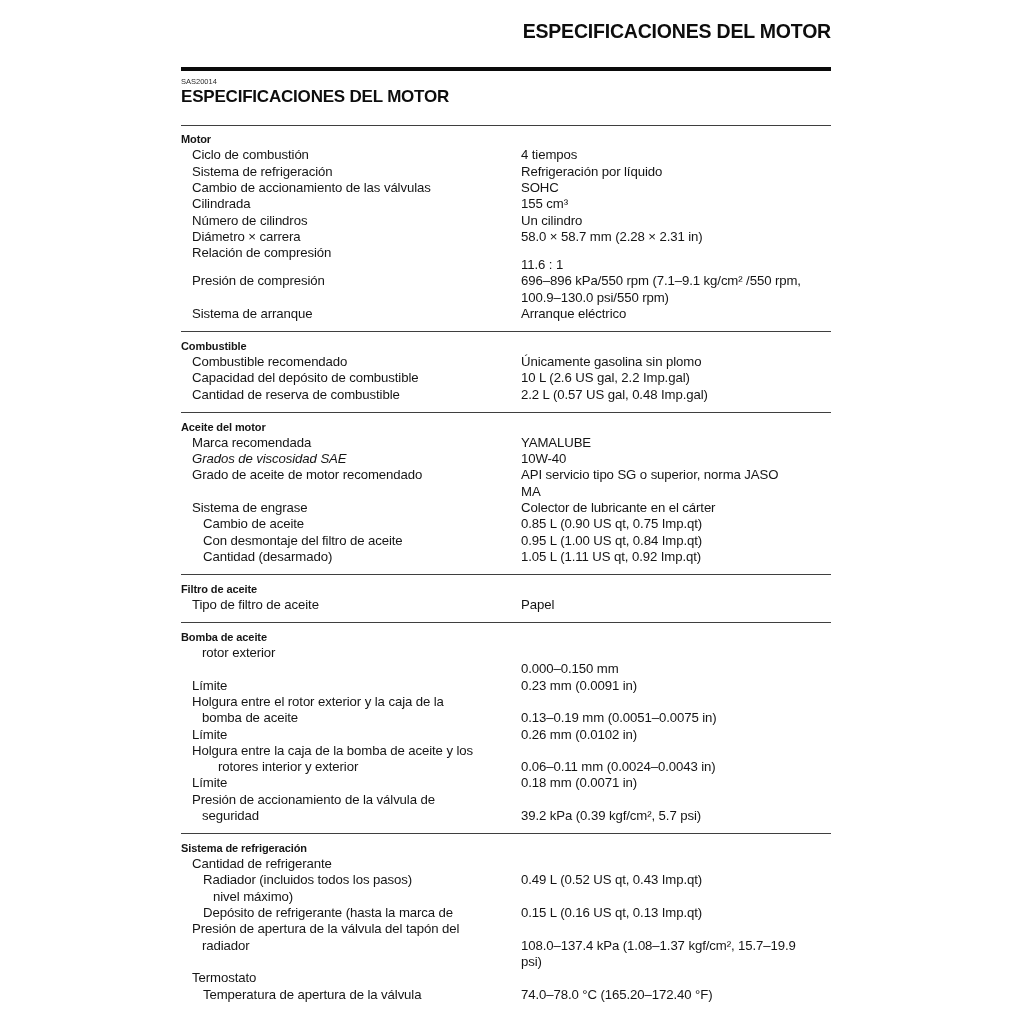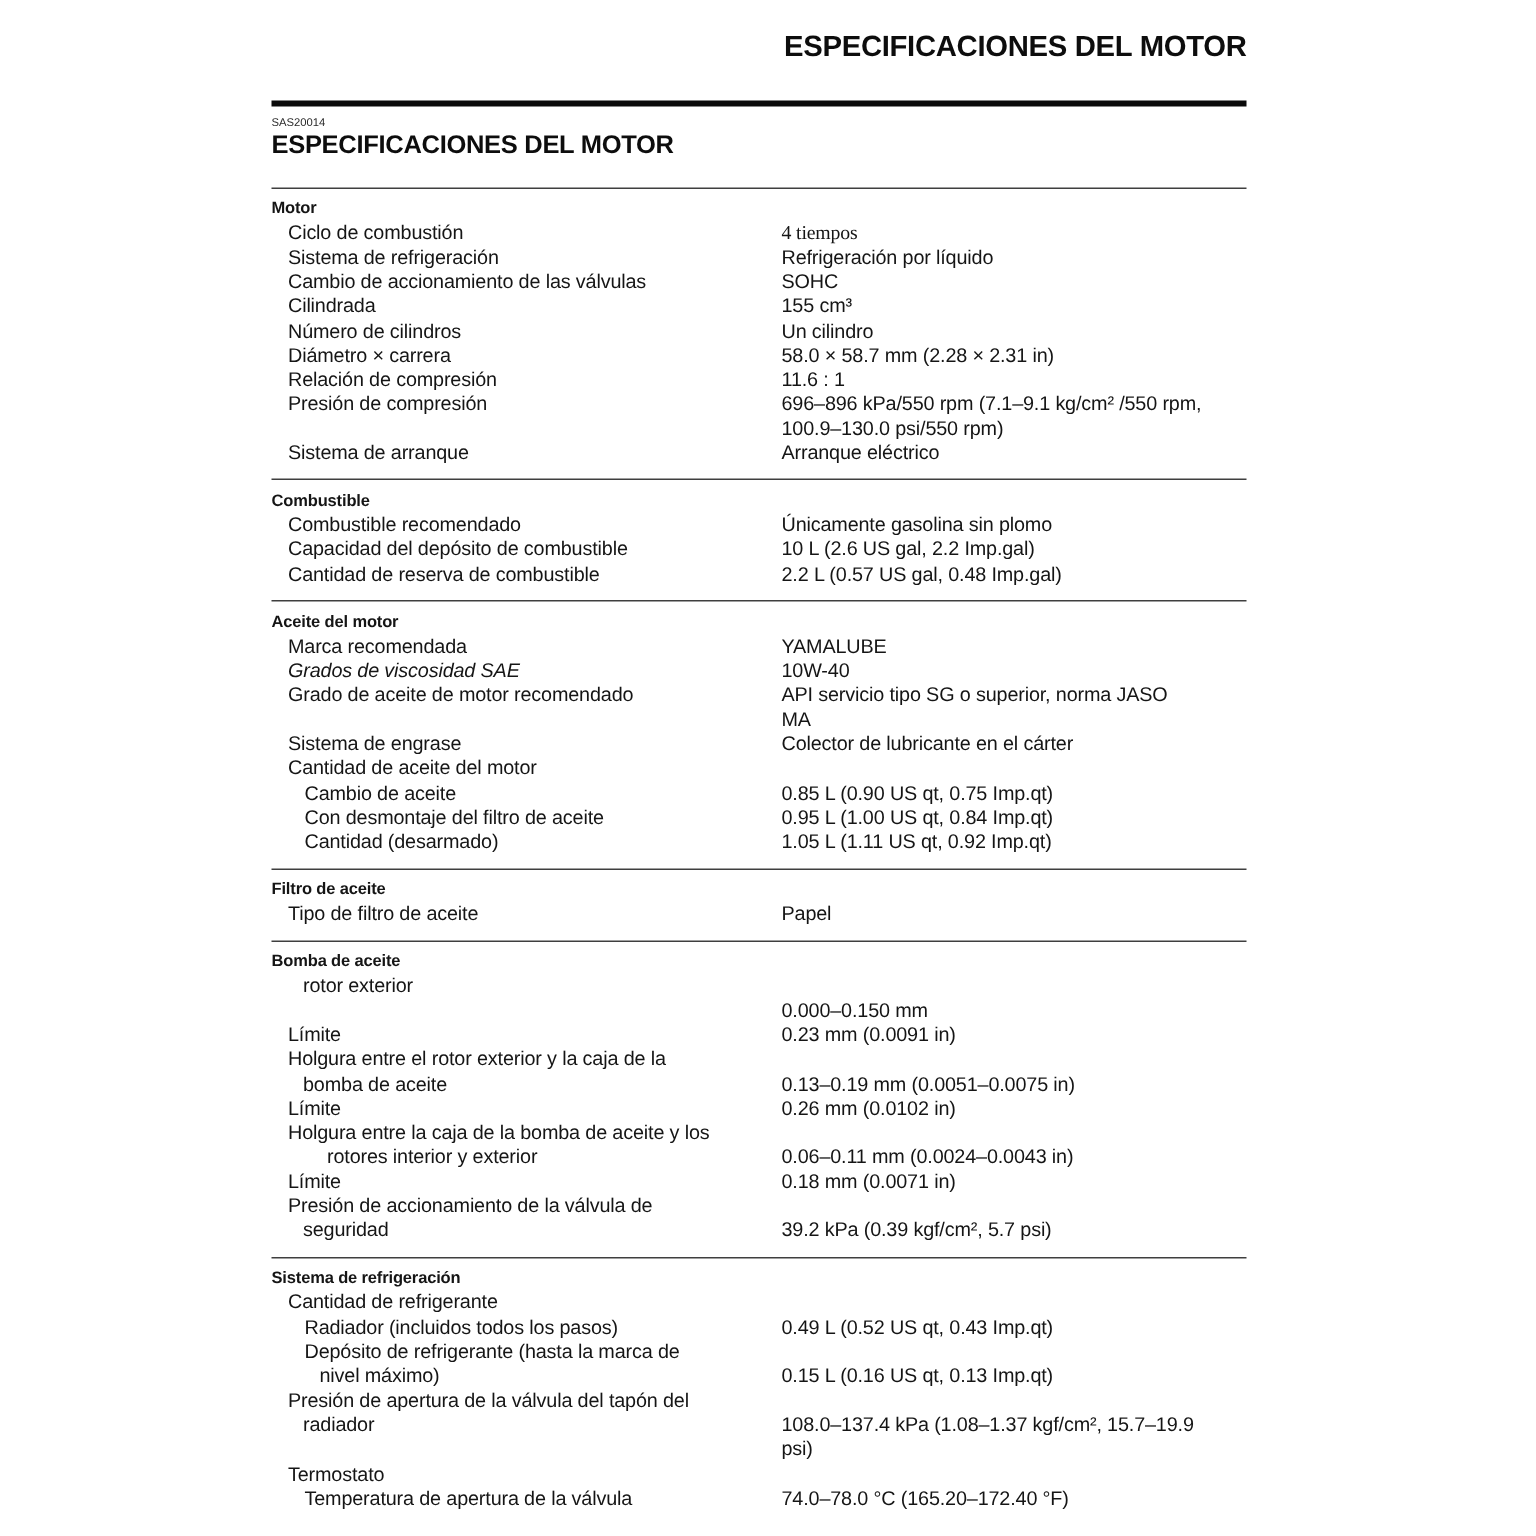--- a/index.html
+++ b/index.html
@@ -39,21 +39,21 @@
     <div class="header-rule"></div>
     <div class="para-code">SAS20014</div>
     <div class="page-title">ESPECIFICACIONES DEL MOTOR</div>
     <div class="sections" id="sections">
         <section class="spec-section">
           <div class="section-title">Motor</div>
           <div class="spec-row">
             <div class="spec-label">
               <div class="line" style="margin-left: 11px;">Ciclo de combustión</div>
             </div>
-            <div class="spec-value" style="margin-top: 0px; font-family: Liberation Serif, serif;">
+            <div class="spec-value" style="margin-top: 0px;">
               <div class="line">4 tiempos</div>
             </div>
           </div>
           <div class="spec-row">
             <div class="spec-label">
               <div class="line" style="margin-left: 11px;">Sistema de refrigeración</div>
             </div>
             <div class="spec-value" style="margin-top: 0px;">
               <div class="line">Refrigeración por líquido</div>
             </div>
@@ -87,21 +87,21 @@
               <div class="line" style="margin-left: 11px;">Diámetro × carrera</div>
             </div>
             <div class="spec-value" style="margin-top: 0px;">
               <div class="line">58.0 × 58.7 mm (2.28 × 2.31 in)</div>
             </div>
           </div>
           <div class="spec-row">
             <div class="spec-label">
               <div class="line" style="margin-left: 11px;">Relación de compresión</div>
             </div>
-            <div class="spec-value" style="margin-top: 0px;">
+            <div class="spec-value" style="margin-top: 12px;">
               <div class="line">11.6 : 1</div>
             </div>
           </div>
           <div class="spec-row">
             <div class="spec-label">
               <div class="line" style="margin-left: 11px;">Presión de compresión</div>
             </div>
             <div class="spec-value" style="margin-top: 0px;">
               <div class="line">696–896 kPa/550 rpm (7.1–9.1 kg/cm² /550 rpm,</div>
               <div class="line">100.9–130.0 psi/550 rpm)</div>
@@ -173,25 +173,20 @@
           <div class="spec-row">
             <div class="spec-label">
               <div class="line" style="margin-left: 11px;">Sistema de engrase</div>
             </div>
             <div class="spec-value" style="margin-top: 0px;">
               <div class="line">Colector de lubricante en el cárter</div>
             </div>
           </div>
           <div class="spec-row">
             <div class="spec-label">
-              <div class="line" style="margin-left: 11px;">Cantidad de aceite del motor</div>
-            </div>
-          </div>
-          <div class="spec-row">
-            <div class="spec-label">
               <div class="line" style="margin-left: 22px;">Cambio de aceite</div>
             </div>
             <div class="spec-value" style="margin-top: 0px;">
               <div class="line">0.85 L (0.90 US qt, 0.75 Imp.qt)</div>
             </div>
           </div>
           <div class="spec-row">
             <div class="spec-label">
               <div class="line" style="margin-left: 22px;">Con desmontaje del filtro de aceite</div>
             </div>
@@ -291,22 +286,22 @@
           <div class="spec-row">
             <div class="spec-label">
               <div class="line" style="margin-left: 22px;">Radiador (incluidos todos los pasos)</div>
             </div>
             <div class="spec-value" style="margin-top: 0px;">
               <div class="line">0.49 L (0.52 US qt, 0.43 Imp.qt)</div>
             </div>
           </div>
           <div class="spec-row">
             <div class="spec-label">
+              <div class="line" style="margin-left: 32px;">nivel máximo)</div>
               <div class="line" style="margin-left: 22px;">Depósito de refrigerante (hasta la marca de</div>
-              <div class="line" style="margin-left: 32px;">nivel máximo)</div>
             </div>
             <div class="spec-value" style="margin-top: 16.3px;">
               <div class="line">0.15 L (0.16 US qt, 0.13 Imp.qt)</div>
             </div>
           </div>
           <div class="spec-row">
             <div class="spec-label">
               <div class="line" style="margin-left: 11px;">Presión de apertura de la válvula del tapón del</div>
               <div class="line" style="margin-left: 21px;">radiador</div>
             </div>

